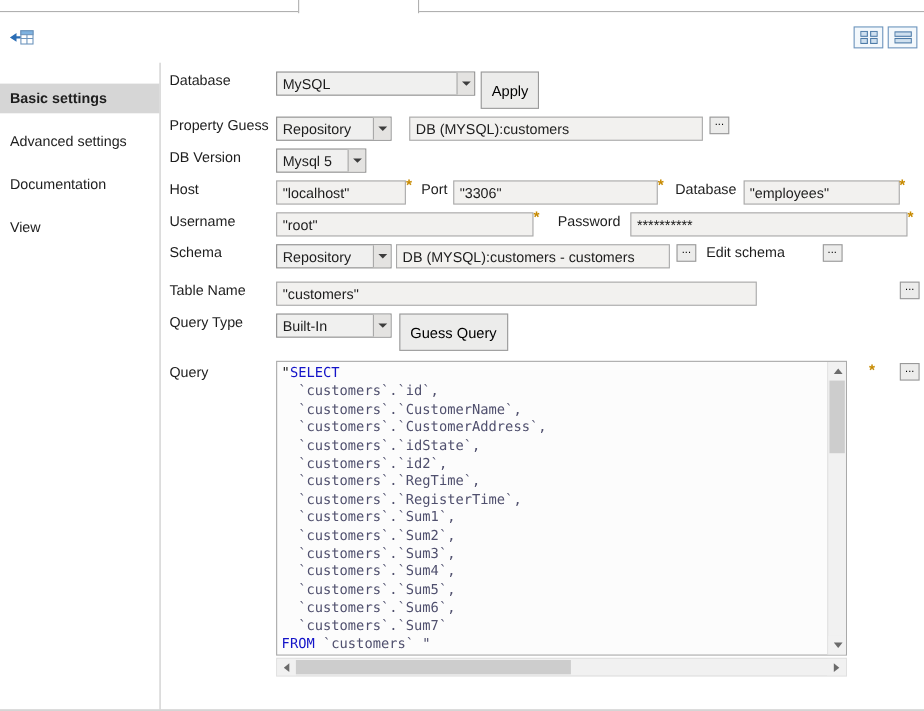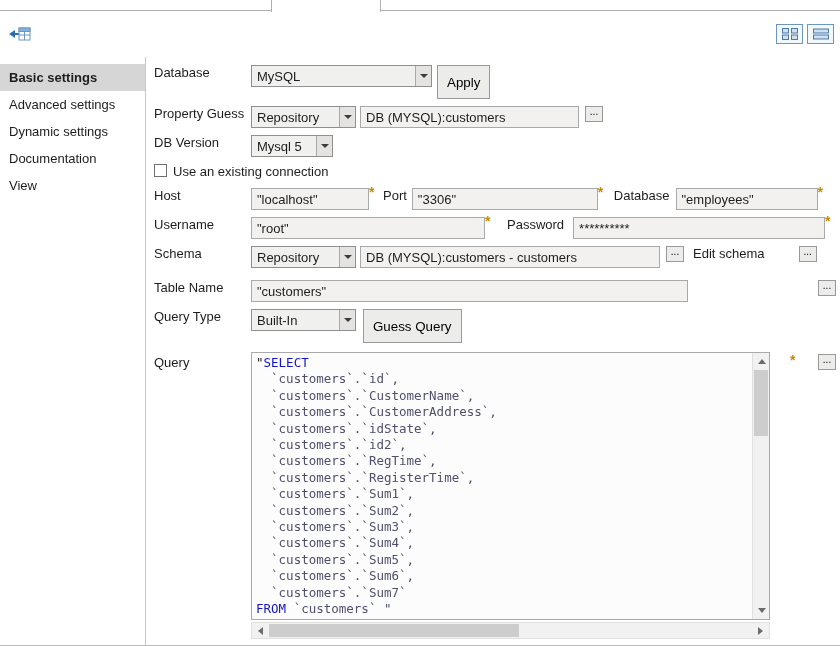--- a/index.html
+++ b/index.html
@@ -20,21 +20,21 @@
   
   .header { height: 46px; display: flex; align-items: center; padding: 0 6px 0 9px; background: #fff; }
   .header-icon { width: 22px; height: 16px; margin-right: 7px; flex: none; }
   .title { font-weight: bold; font-size: 15px; color: #000; }
   .header-right { margin-left: auto; display: flex; gap: 4px; }
   .view-btn { width: 27px; height: 20px; border: 1px solid #6e95bd; background: #f3f8fc;
               display: flex; align-items: center; justify-content: center; }
   
   .main { display: flex; height: 588px; }
   .sidebar { width: 146px; flex: none; border-right: 1px solid #c6c6c6; padding-top: 7px; }
-  .side-item { height: 27px; line-height: 27px; padding: 0 9px; white-space: nowrap; cursor: default; }
+  .side-item { height: 27px; line-height: 27px; padding: 0 9px; white-space: nowrap; cursor: default; margin-top: 12px; }
   .side-item.active { background: #d6d6d6; font-weight: bold; }
   .form { flex: 1; padding: 8px 2px 0 8px; position: relative; }
   .row { display: flex; align-items: flex-start; margin-bottom: 7px; }
   .lbl { width: 97px; flex: none; white-space: nowrap; }
   .inline-lbl { white-space: nowrap; }
   
   .txt { background: #f2f1ef; border: 1px solid #a9a9a9; height: 22px; display: flex; align-items: center;
          padding: 0 5px; overflow: hidden; white-space: nowrap; }
   .dd  { background: #f0f0ef; border: 1px solid #8f8f8f; height: 22px; display: flex; align-items: center; }
   .dd-text { flex: 1; padding: 0 5px; white-space: nowrap; overflow: hidden; }
@@ -102,21 +102,20 @@
         <rect x="0.5" y="7" width="15" height="4" fill="#cfe0ef" stroke="#4d7ba8"></rect>
       </svg>
     </div>
   </div>
 </div>
 
 <div class="main">
   <div class="sidebar">
     <div class="side-item active">Basic settings</div>
     <div class="side-item">Advanced settings</div>
-    <div class="side-item">Dynamic settings</div>
     <div class="side-item">Documentation</div>
     <div class="side-item">View</div>
   </div>
 
   <div class="form">
 
     <div class="row">
       <span class="lbl">Database</span>
       <div class="dd" style="width:181px">
         <span class="dd-text">MySQL</span>
@@ -128,38 +127,34 @@
     </div>
 
     <div class="row">
       <span class="lbl">Property Guess</span>
       <div class="dd" style="width:105px">
         <span class="dd-text">Repository</span>
         <span class="dd-btn">
             <span class="caret"></span>
           </span>
       </div>
-      <div class="txt" style="width:219px;margin-left:4px">DB (MYSQL):customers</div>
+      <div class="txt" style="width:267px;margin-left:16px">DB (MYSQL):customers</div>
       <button class="mini" style="margin-left:6px">...</button>
     </div>
 
     <div class="row">
       <span class="lbl">DB Version</span>
       <div class="dd" style="width:82px">
         <span class="dd-text">Mysql 5</span>
         <span class="dd-btn">
             <span class="caret"></span>
           </span>
       </div>
     </div>
 
-    <div class="row" style="height:18px;margin-bottom:6px">
-      <span class="checkbox"></span>
-      <span class="inline-lbl">Use an existing connection</span>
-    </div>
 
     <div class="row">
       <span class="lbl">Host</span>
       <div class="txt" style="width:118px">"localhost"</div>
       <span class="req">*</span>
       <span class="inline-lbl" style="margin-left:6px">Port</span>
       <div class="txt" style="width:186px;margin-left:5px">"3306"</div>
       <span class="req">*</span>
       <span class="inline-lbl" style="margin-left:8px">Database</span>
       <div class="txt" style="width:142px;margin-left:6px">"employees"</div>
@@ -176,21 +171,21 @@
     </div>
 
     <div class="row" style="margin-bottom:12px;margin-top:1px">
       <span class="lbl">Schema</span>
       <div class="dd" style="width:105px">
         <span class="dd-text">Repository</span>
         <span class="dd-btn">
             <span class="caret"></span>
           </span>
       </div>
-      <div class="txt" style="width:300px;margin-left:4px">DB (MYSQL):customers - customers</div>
+      <div class="txt" style="width:249px;margin-left:4px">DB (MYSQL):customers - customers</div>
       <button class="mini" style="margin-left:6px">...</button>
       <span class="inline-lbl" style="margin-left:9px">Edit schema</span>
       <button class="mini" style="margin-left:34px">...</button>
     </div>
 
     <div class="row">
       <span class="lbl">Table Name</span>
       <div class="txt" style="width:437px">"customers"</div>
       <button class="mini" style="margin-left:auto;margin-right:2px">...</button>
     </div>

